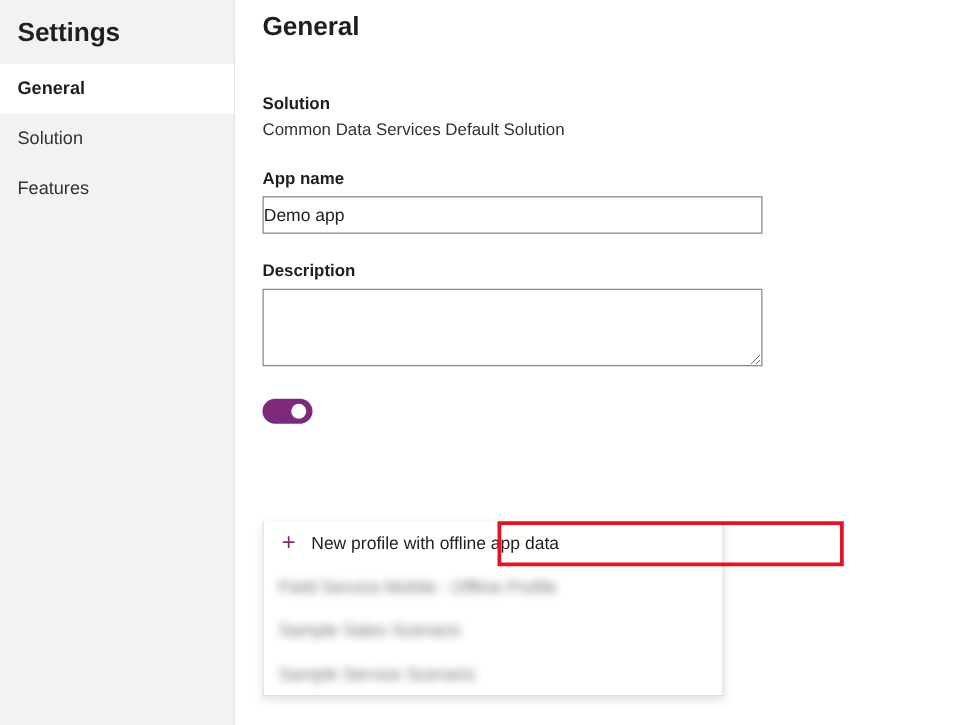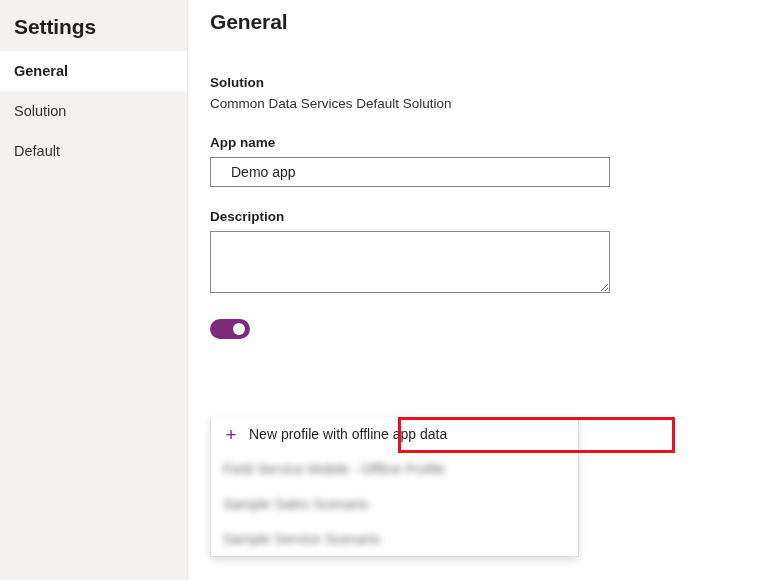--- a/index.html
+++ b/index.html
@@ -100,21 +100,21 @@
 
   .text-input {
     width: 400px;
     height: 30px;
     box-sizing: border-box;
     border: 1px solid #8a8886;
     background: #ffffff;
     font-family: "Liberation Sans", sans-serif;
     font-size: 14px;
     color: #201f1e;
-    padding: 0 20px;
+    padding: 0 0;
     margin-top: 5px;
     outline: none;
     display: block;
     border-radius: 0;
   }
   .text-area {
     width: 400px;
     height: 62px;
     box-sizing: border-box;
     border: 1px solid #8a8886;
@@ -290,21 +290,21 @@
   <div class="sidebar">
     <div class="sidebar-title">Settings</div>
     <div class="nav-list">
       <div class="nav-item selected">
         <span>General</span>
       </div>
       <div class="nav-item">
         <span>Solution</span>
       </div>
       <div class="nav-item">
-        <span>Default</span>
+        <span>Features</span>
       </div>
     </div>
   </div>
 
   <div class="content">
 
     <div class="page-title">General</div>
 
     <div class="group-solution">
       <div class="field-label">Solution</div>

